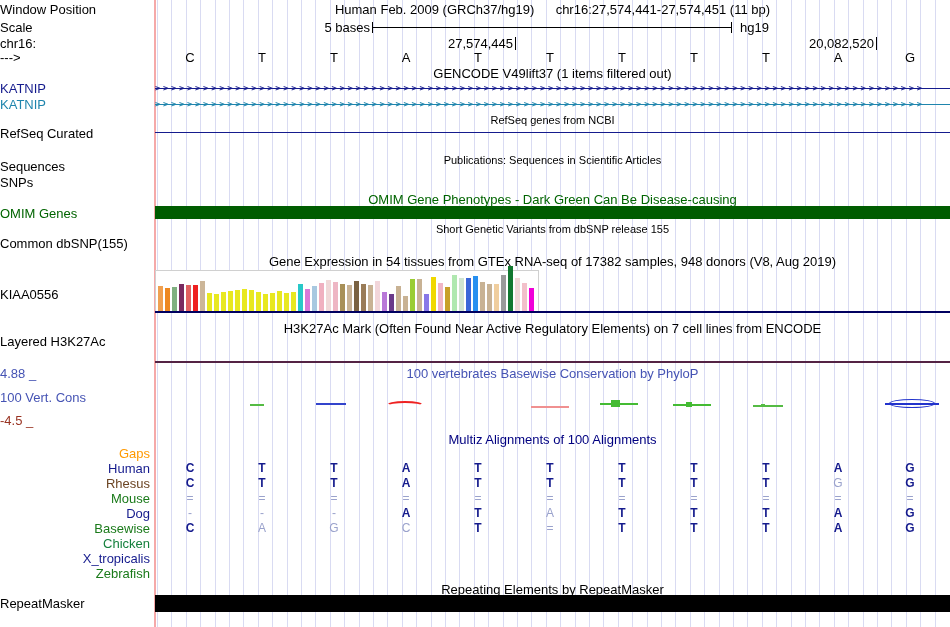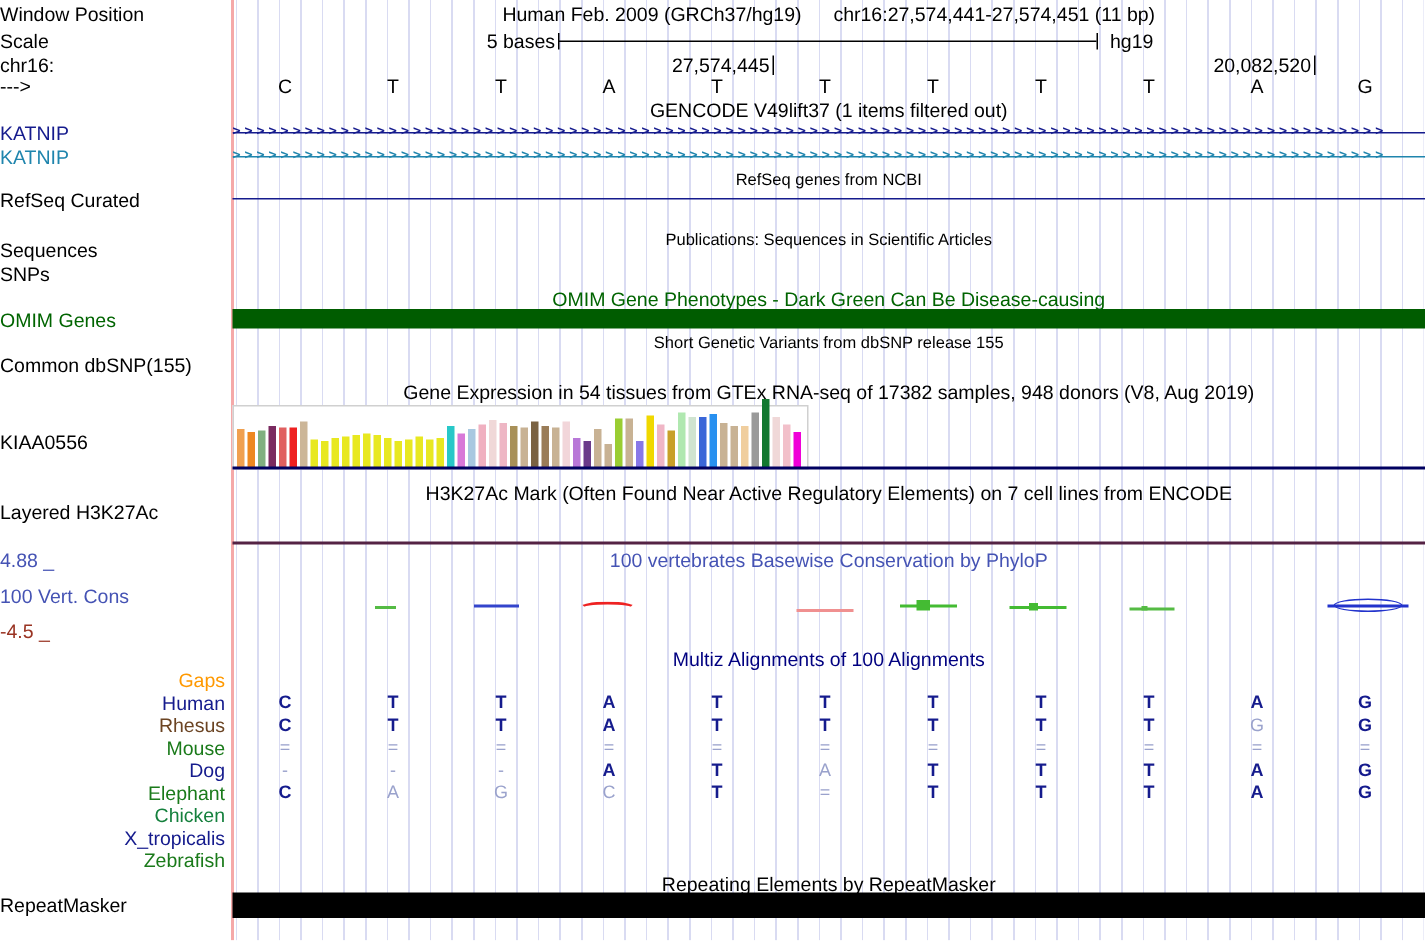--- a/index.html
+++ b/index.html
@@ -232,21 +232,21 @@
     <div style="position: absolute; left: 226px; top: 506px; width: 72px; text-align: center; z-index: 3; font-size: 12px; font-weight: normal; color: rgb(154, 162, 204);">-</div>
     <div style="position: absolute; left: 298px; top: 506px; width: 72px; text-align: center; z-index: 3; font-size: 12px; font-weight: normal; color: rgb(154, 162, 204);">-</div>
     <div style="position: absolute; left: 370px; top: 506px; width: 72px; text-align: center; z-index: 3; font-size: 12px; font-weight: bold; color: rgb(21, 27, 141);">A</div>
     <div style="position: absolute; left: 442px; top: 506px; width: 72px; text-align: center; z-index: 3; font-size: 12px; font-weight: bold; color: rgb(21, 27, 141);">T</div>
     <div style="position: absolute; left: 514px; top: 506px; width: 72px; text-align: center; z-index: 3; font-size: 12px; font-weight: normal; color: rgb(154, 162, 204);">A</div>
     <div style="position: absolute; left: 586px; top: 506px; width: 72px; text-align: center; z-index: 3; font-size: 12px; font-weight: bold; color: rgb(21, 27, 141);">T</div>
     <div style="position: absolute; left: 658px; top: 506px; width: 72px; text-align: center; z-index: 3; font-size: 12px; font-weight: bold; color: rgb(21, 27, 141);">T</div>
     <div style="position: absolute; left: 730px; top: 506px; width: 72px; text-align: center; z-index: 3; font-size: 12px; font-weight: bold; color: rgb(21, 27, 141);">T</div>
     <div style="position: absolute; left: 802px; top: 506px; width: 72px; text-align: center; z-index: 3; font-size: 12px; font-weight: bold; color: rgb(21, 27, 141);">A</div>
     <div style="position: absolute; left: 874px; top: 506px; width: 72px; text-align: center; z-index: 3; font-size: 12px; font-weight: bold; color: rgb(21, 27, 141);">G</div>
-    <div style="position: absolute; left: 0px; top: 521px; width: 150px; text-align: right; color: rgb(26, 122, 26); z-index: 3;">Elephant</div>
+    <div style="position: absolute; left: 0px; top: 521px; width: 150px; text-align: right; color: rgb(26, 122, 26); z-index: 3;">Basewise</div>
     <div style="position: absolute; left: 154px; top: 521px; width: 72px; text-align: center; z-index: 3; font-size: 12px; font-weight: bold; color: rgb(21, 27, 141);">C</div>
     <div style="position: absolute; left: 226px; top: 521px; width: 72px; text-align: center; z-index: 3; font-size: 12px; font-weight: normal; color: rgb(154, 162, 204);">A</div>
     <div style="position: absolute; left: 298px; top: 521px; width: 72px; text-align: center; z-index: 3; font-size: 12px; font-weight: normal; color: rgb(154, 162, 204);">G</div>
     <div style="position: absolute; left: 370px; top: 521px; width: 72px; text-align: center; z-index: 3; font-size: 12px; font-weight: normal; color: rgb(154, 162, 204);">C</div>
     <div style="position: absolute; left: 442px; top: 521px; width: 72px; text-align: center; z-index: 3; font-size: 12px; font-weight: bold; color: rgb(21, 27, 141);">T</div>
     <div style="position: absolute; left: 514px; top: 521px; width: 72px; text-align: center; z-index: 3; font-size: 12px; font-weight: normal; color: rgb(154, 162, 204);">=</div>
     <div style="position: absolute; left: 586px; top: 521px; width: 72px; text-align: center; z-index: 3; font-size: 12px; font-weight: bold; color: rgb(21, 27, 141);">T</div>
     <div style="position: absolute; left: 658px; top: 521px; width: 72px; text-align: center; z-index: 3; font-size: 12px; font-weight: bold; color: rgb(21, 27, 141);">T</div>
     <div style="position: absolute; left: 730px; top: 521px; width: 72px; text-align: center; z-index: 3; font-size: 12px; font-weight: bold; color: rgb(21, 27, 141);">T</div>
     <div style="position: absolute; left: 802px; top: 521px; width: 72px; text-align: center; z-index: 3; font-size: 12px; font-weight: bold; color: rgb(21, 27, 141);">A</div>

